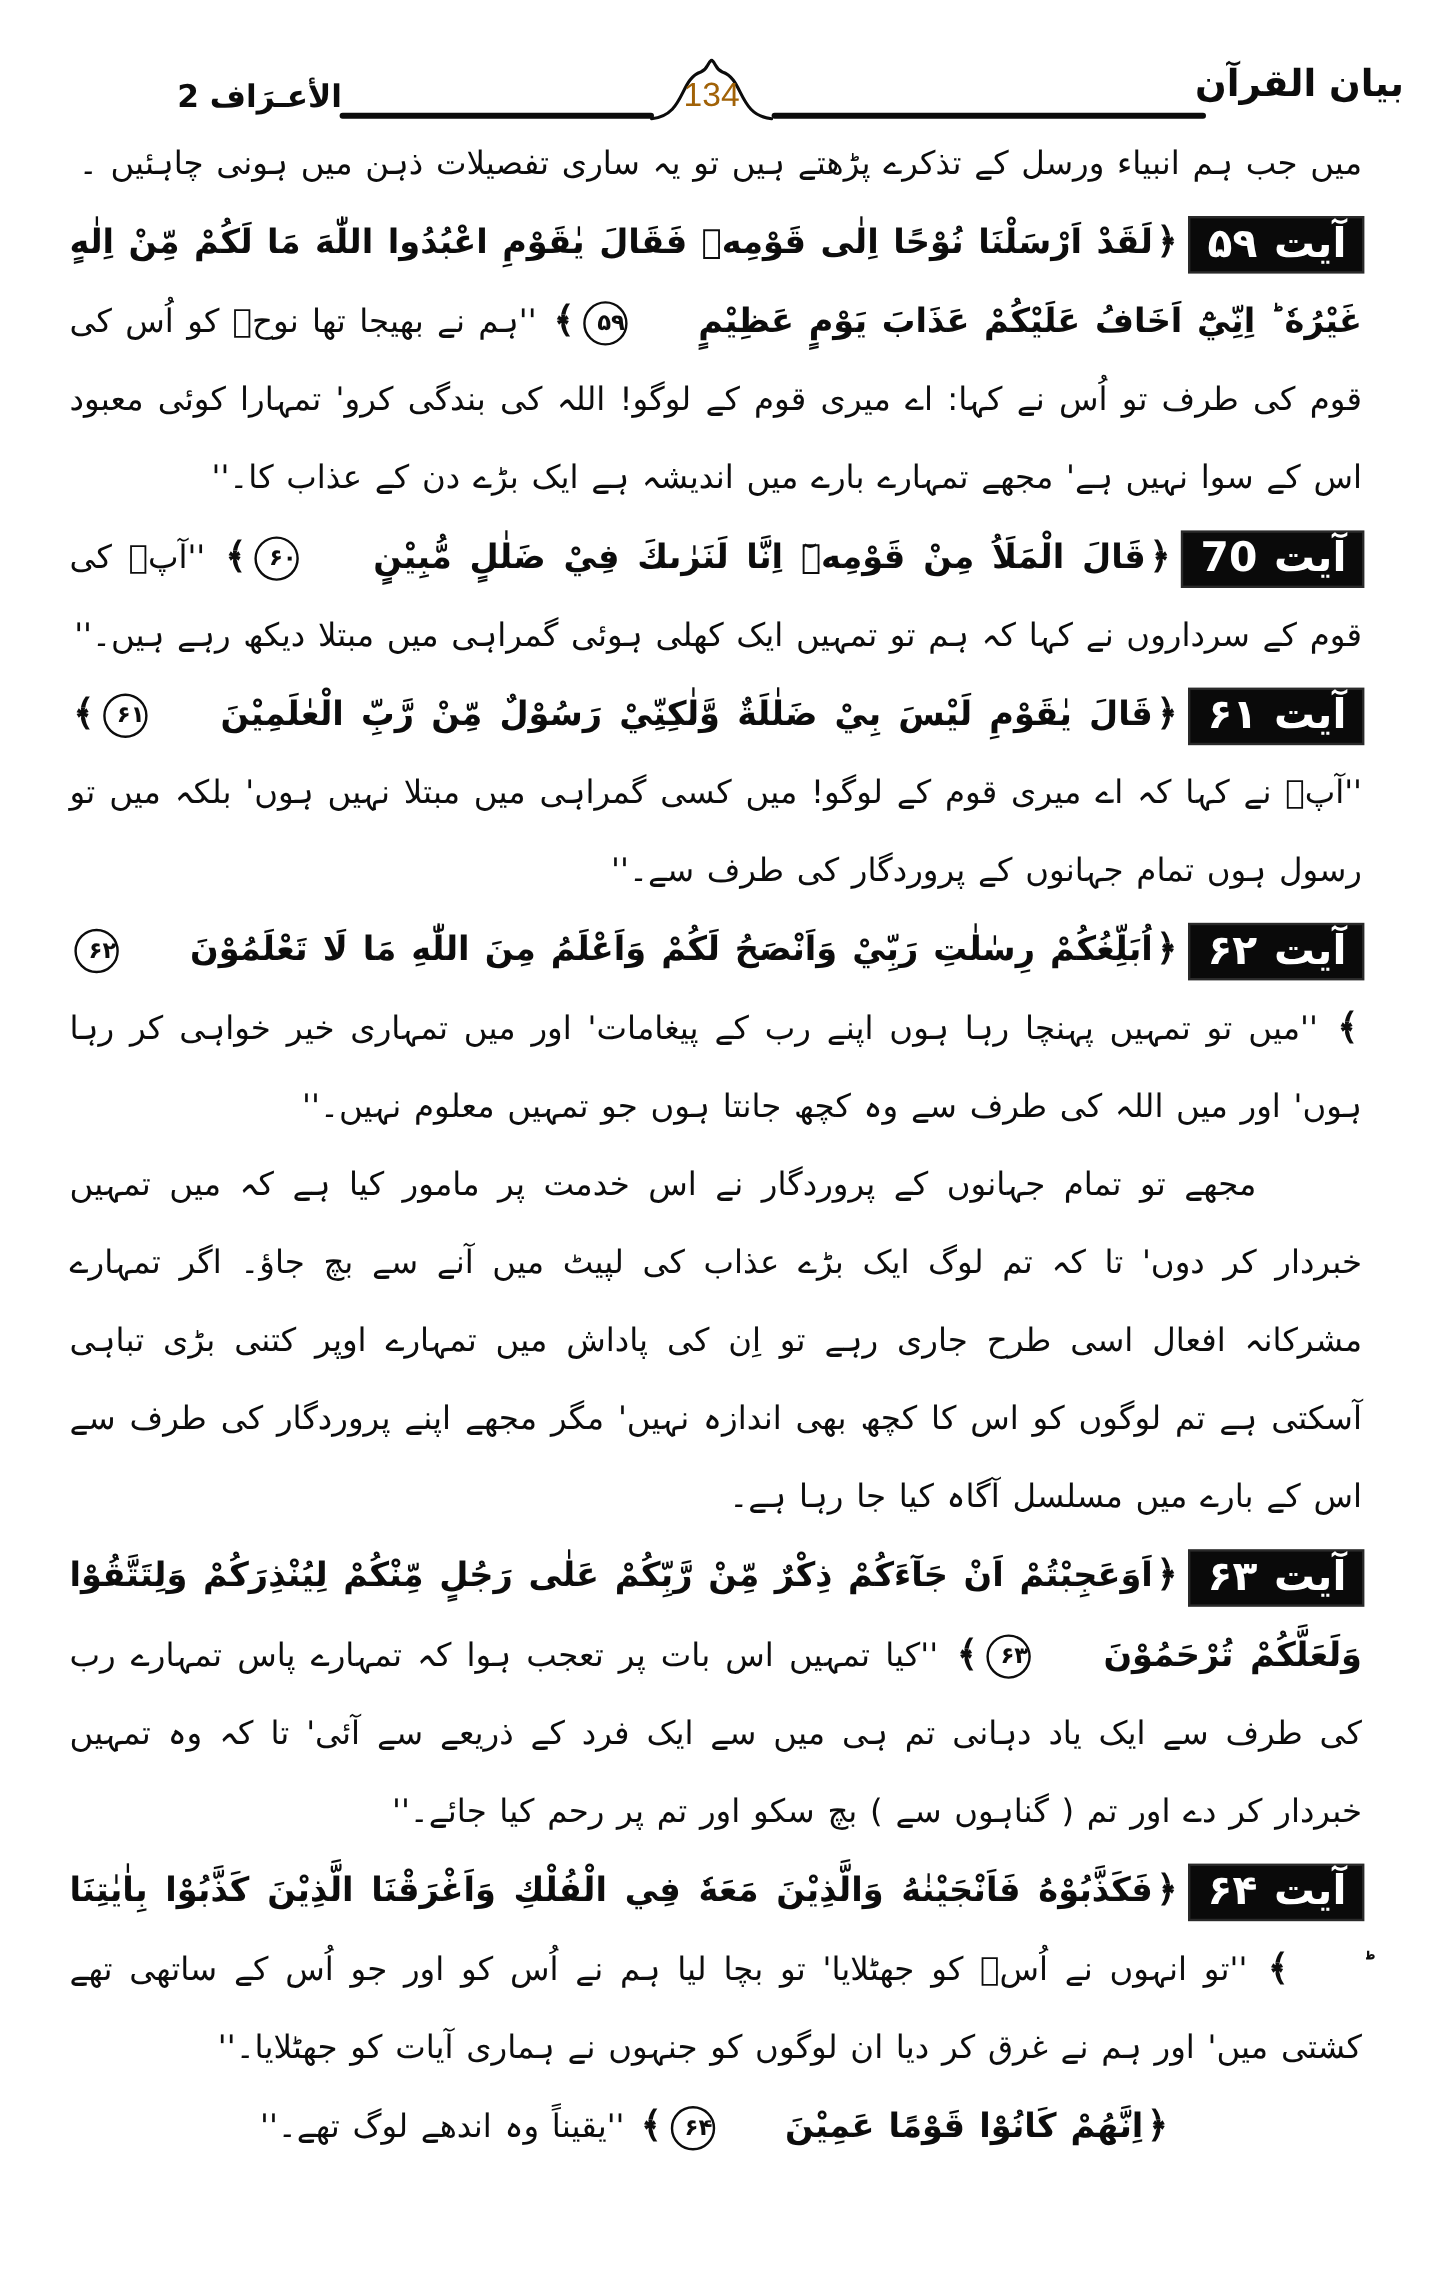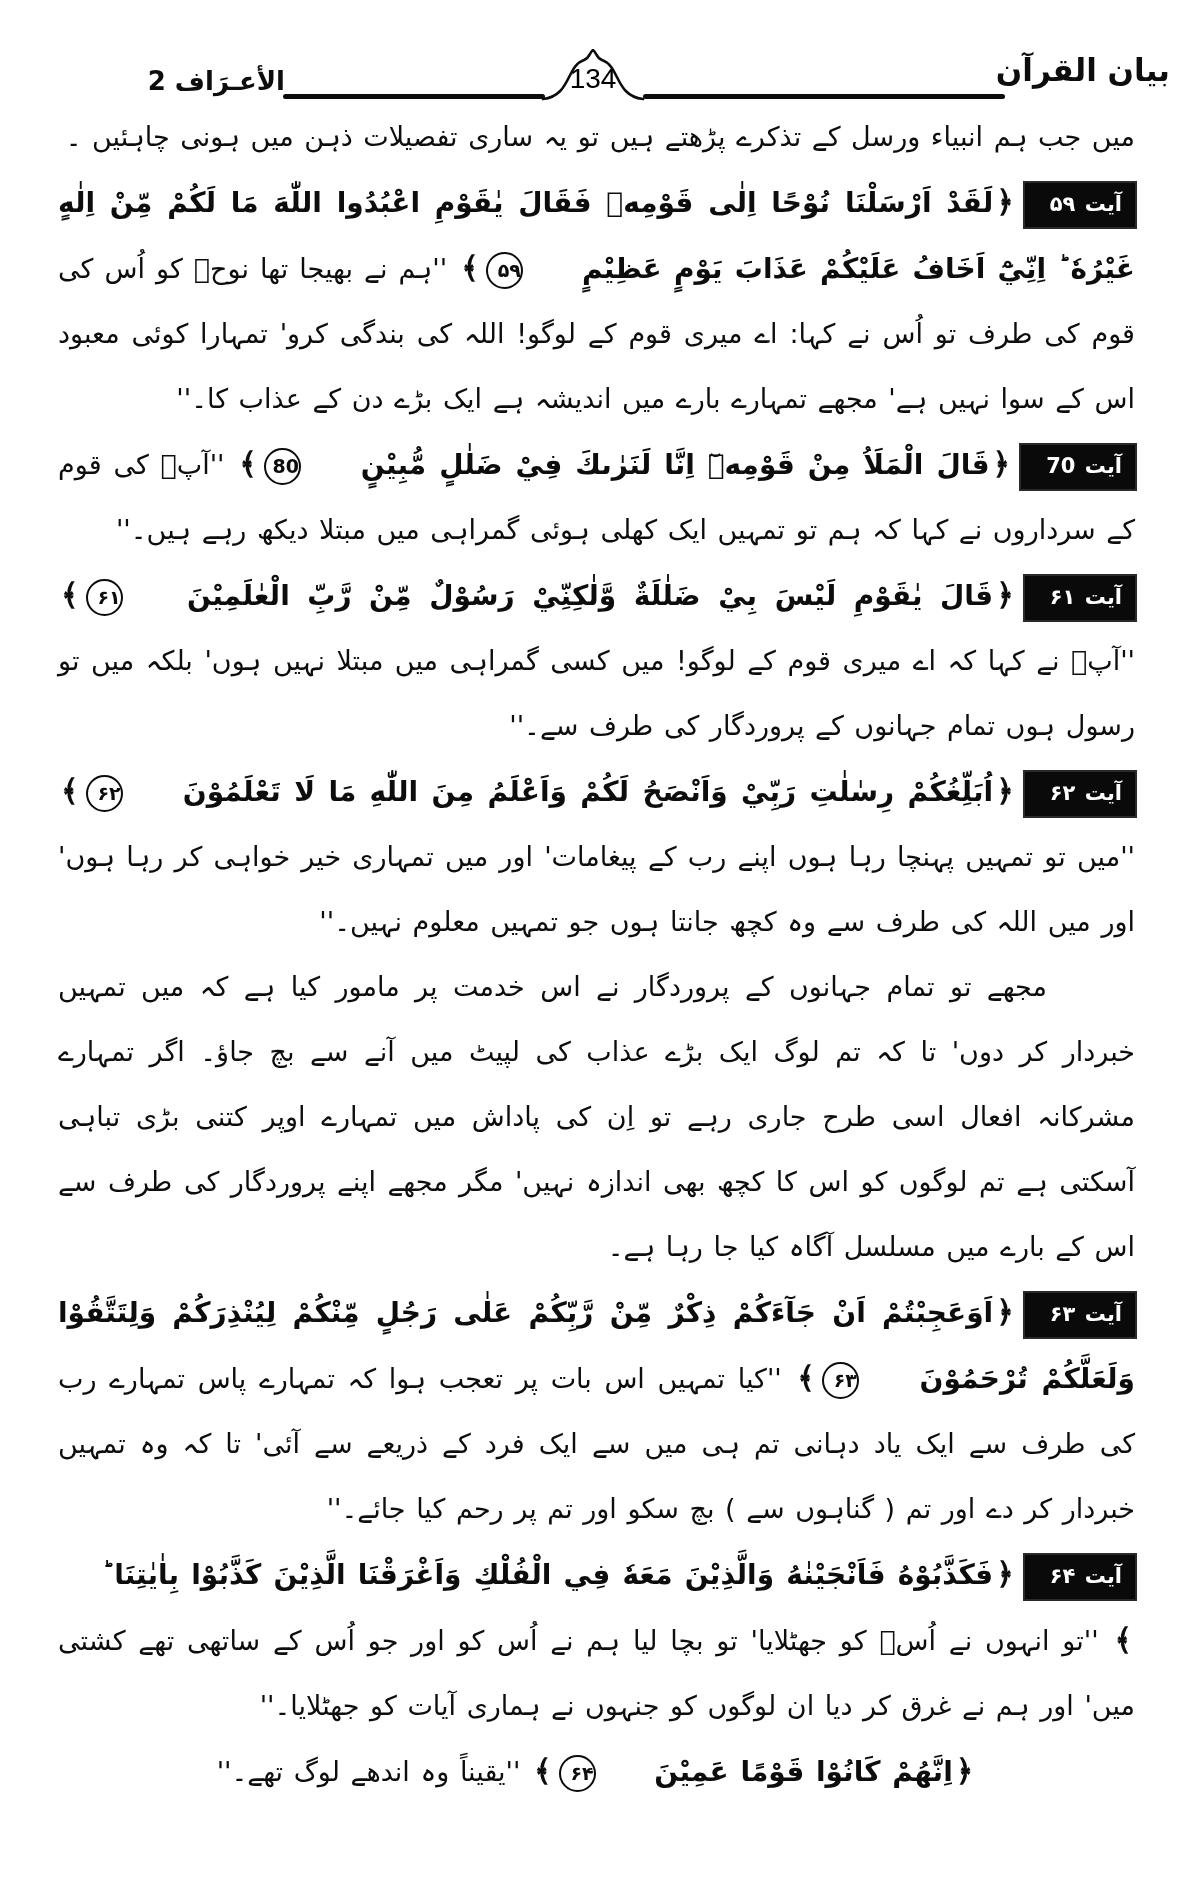--- a/index.html
+++ b/index.html
@@ -41,21 +41,21 @@
   .hdr-rule { position: absolute; top: 94px; height: 5px; background: #0c0c0c; border-radius: 3px; }
   .rule-right { left: 643px; width: 362px; }
   .rule-left  { left: 283px; width: 262px; }
   .dome-svg { position: absolute; left: 541px; top: 49px; }
   .dome-num {
     position: absolute;
     left: 541px; top: 63px; width: 104px;
     text-align: center;
     font-size: 28px;
     font-family: "Liberation Sans", sans-serif;
-    color: #000000;
+    color: #a16207;
     direction: ltr;
   }
 
   
   .body-blocks {
     position: absolute;
     top: 104px;
     right: 57px;
     left: 58px;
     direction: rtl;
@@ -65,23 +65,23 @@
     font-size: 27px;
     line-height: 65px;
     word-spacing: 2px;
   }
   .para.indent { text-indent: 88px; }
   .ayat-box {
     display: inline-block;
     background: #0a0a0a;
     color: #ffffff;
     font-weight: bold;
-    font-size: 21px;
+    font-size: 34px;
     line-height: 40px;
-    padding: 1px 13px 3px 25px;
+    padding: 1px 13px 3px 14px;
     margin-left: 8px;
     vertical-align: middle;
     box-shadow: 0 0 0 2px #2a2a2a;
   }
   .arabic { font-weight: bold; font-size: 28px; margin-left: 44px; }
   .ornament { font-weight: bold; font-size: 30px; margin: 0 3px; }
   .ayah-num {
     display: inline-block;
     width: 37px; height: 37px;
     border: 2.5px solid #0c0c0c;
@@ -108,21 +108,21 @@
     <svg class="dome-svg" width="104" height="52" viewBox="0 0 104 52">
       <path d="M2,50 C30,47 25,17 43,11 C49,8.5 48,4 52,1 C56,4 55,8.5 61,11 C79,17 74,47 102,50" fill="#ffffff" stroke="#0c0c0c" stroke-width="2.6" stroke-linecap="round"></path>
     </svg>
     <div class="dome-num">134</div>
     <div class="hdr-surah">الأعـرَاف 2</div>
   </div>
 
   <div class="body-blocks">
       <div class="para urdu">میں جب ہم انبیاء ورسل کے تذکرے پڑھتے ہیں تو یہ ساری تفصیلات ذہن میں ہونی چاہئیں ۔</div>
       <div class="para"><span class="ayat-box">آیت ۵۹</span><span class="ornament">﴿</span><span class="arabic">لَقَدْ اَرْسَلْنَا نُوْحًا اِلٰى قَوْمِهٖ فَقَالَ يٰقَوْمِ اعْبُدُوا اللّٰهَ مَا لَكُمْ مِّنْ اِلٰهٍ غَيْرُهٗ ؕ اِنِّيْٓ اَخَافُ عَلَيْكُمْ عَذَابَ يَوْمٍ عَظِيْمٍ</span> <span class="ayah-num">۵۹</span><span class="ornament">﴾</span> <span class="urdu">''ہم نے بھیجا تھا نوحؑ کو اُس کی قوم کی طرف تو اُس نے کہا: اے میری قوم کے لوگو! اللہ کی بندگی کرو' تمہارا کوئی معبود اس کے سوا نہیں ہے' مجھے تمہارے بارے میں اندیشہ ہے ایک بڑے دن کے عذاب کا۔''</span></div>
-      <div class="para"><span class="ayat-box">آیت 70</span><span class="ornament">﴿</span><span class="arabic">قَالَ الْمَلَاُ مِنْ قَوْمِهٖٓ اِنَّا لَنَرٰىكَ فِيْ ضَلٰلٍ مُّبِيْنٍ</span> <span class="ayah-num">80</span><span class="ornament">﴾</span> <span class="urdu">''آپؐ کی قوم کے سرداروں نے کہا کہ ہم تو تمہیں ایک کھلی ہوئی گمراہی میں مبتلا دیکھ رہے ہیں۔''</span></div>
+      <div class="para"><span class="ayat-box">آیت 70</span><span class="ornament">﴿</span><span class="arabic">قَالَ الْمَلَاُ مِنْ قَوْمِهٖٓ اِنَّا لَنَرٰىكَ فِيْ ضَلٰلٍ مُّبِيْنٍ</span> <span class="ayah-num">۶۰</span><span class="ornament">﴾</span> <span class="urdu">''آپؐ کی قوم کے سرداروں نے کہا کہ ہم تو تمہیں ایک کھلی ہوئی گمراہی میں مبتلا دیکھ رہے ہیں۔''</span></div>
       <div class="para"><span class="ayat-box">آیت ۶۱</span><span class="ornament">﴿</span><span class="arabic">قَالَ يٰقَوْمِ لَيْسَ بِيْ ضَلٰلَةٌ وَّلٰكِنِّيْ رَسُوْلٌ مِّنْ رَّبِّ الْعٰلَمِيْنَ</span> <span class="ayah-num">۶۱</span><span class="ornament">﴾</span> <span class="urdu">''آپؑ نے کہا کہ اے میری قوم کے لوگو! میں کسی گمراہی میں مبتلا نہیں ہوں' بلکہ میں تو رسول ہوں تمام جہانوں کے پروردگار کی طرف سے۔''</span></div>
       <div class="para"><span class="ayat-box">آیت ۶۲</span><span class="ornament">﴿</span><span class="arabic">اُبَلِّغُكُمْ رِسٰلٰتِ رَبِّيْ وَاَنْصَحُ لَكُمْ وَاَعْلَمُ مِنَ اللّٰهِ مَا لَا تَعْلَمُوْنَ</span> <span class="ayah-num">۶۲</span><span class="ornament">﴾</span> <span class="urdu">''میں تو تمہیں پہنچا رہا ہوں اپنے رب کے پیغامات' اور میں تمہاری خیر خواہی کر رہا ہوں' اور میں اللہ کی طرف سے وہ کچھ جانتا ہوں جو تمہیں معلوم نہیں۔''</span></div>
       <div class="para urdu indent">مجھے تو تمام جہانوں کے پروردگار نے اس خدمت پر مامور کیا ہے کہ میں تمہیں خبردار کر دوں' تا کہ تم لوگ ایک بڑے عذاب کی لپیٹ میں آنے سے بچ جاؤ۔ اگر تمہارے مشرکانہ افعال اسی طرح جاری رہے تو اِن کی پاداش میں تمہارے اوپر کتنی بڑی تباہی آسکتی ہے تم لوگوں کو اس کا کچھ بھی اندازہ نہیں' مگر مجھے اپنے پروردگار کی طرف سے اس کے بارے میں مسلسل آگاہ کیا جا رہا ہے۔</div>
       <div class="para"><span class="ayat-box">آیت ۶۳</span><span class="ornament">﴿</span><span class="arabic">اَوَعَجِبْتُمْ اَنْ جَآءَكُمْ ذِكْرٌ مِّنْ رَّبِّكُمْ عَلٰى رَجُلٍ مِّنْكُمْ لِيُنْذِرَكُمْ وَلِتَتَّقُوْا وَلَعَلَّكُمْ تُرْحَمُوْنَ</span> <span class="ayah-num">۶۳</span><span class="ornament">﴾</span> <span class="urdu">''کیا تمہیں اس بات پر تعجب ہوا کہ تمہارے پاس تمہارے رب کی طرف سے ایک یاد دہانی تم ہی میں سے ایک فرد کے ذریعے سے آئی' تا کہ وہ تمہیں خبردار کر دے اور تم ( گناہوں سے ) بچ سکو اور تم پر رحم کیا جائے۔''</span></div>
       <div class="para"><span class="ayat-box">آیت ۶۴</span><span class="ornament">﴿</span><span class="arabic">فَكَذَّبُوْهُ فَاَنْجَيْنٰهُ وَالَّذِيْنَ مَعَهٗ فِي الْفُلْكِ وَاَغْرَقْنَا الَّذِيْنَ كَذَّبُوْا بِاٰيٰتِنَا ؕ</span> <span class="ornament">﴾</span> <span class="urdu">''تو انہوں نے اُسؑ کو جھٹلایا' تو بچا لیا ہم نے اُس کو اور جو اُس کے ساتھی تھے کشتی میں' اور ہم نے غرق کر دیا ان لوگوں کو جنہوں نے ہماری آیات کو جھٹلایا۔''</span></div>
       <div class="para closing"><span class="ornament">﴿</span><span class="arabic">اِنَّهُمْ كَانُوْا قَوْمًا عَمِيْنَ</span> <span class="ayah-num">۶۴</span><span class="ornament">﴾</span> <span class="urdu">''یقیناً وہ اندھے لوگ تھے۔''</span></div>
     </div>
 
 </div>
 

